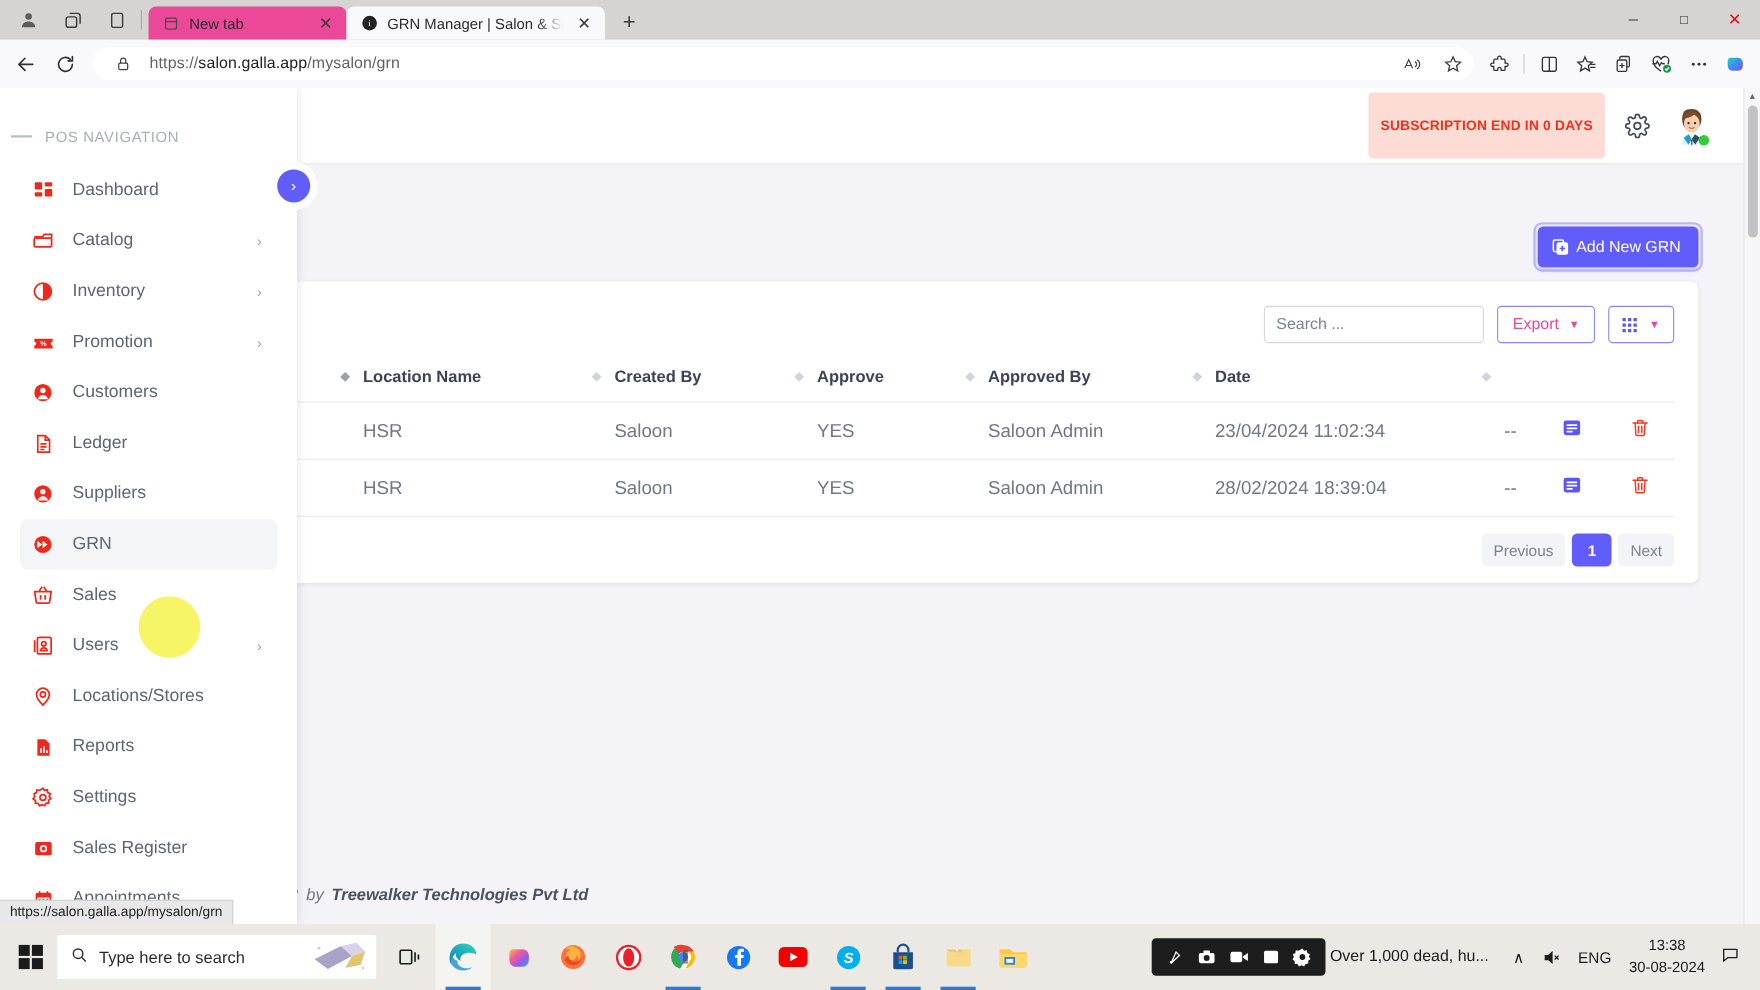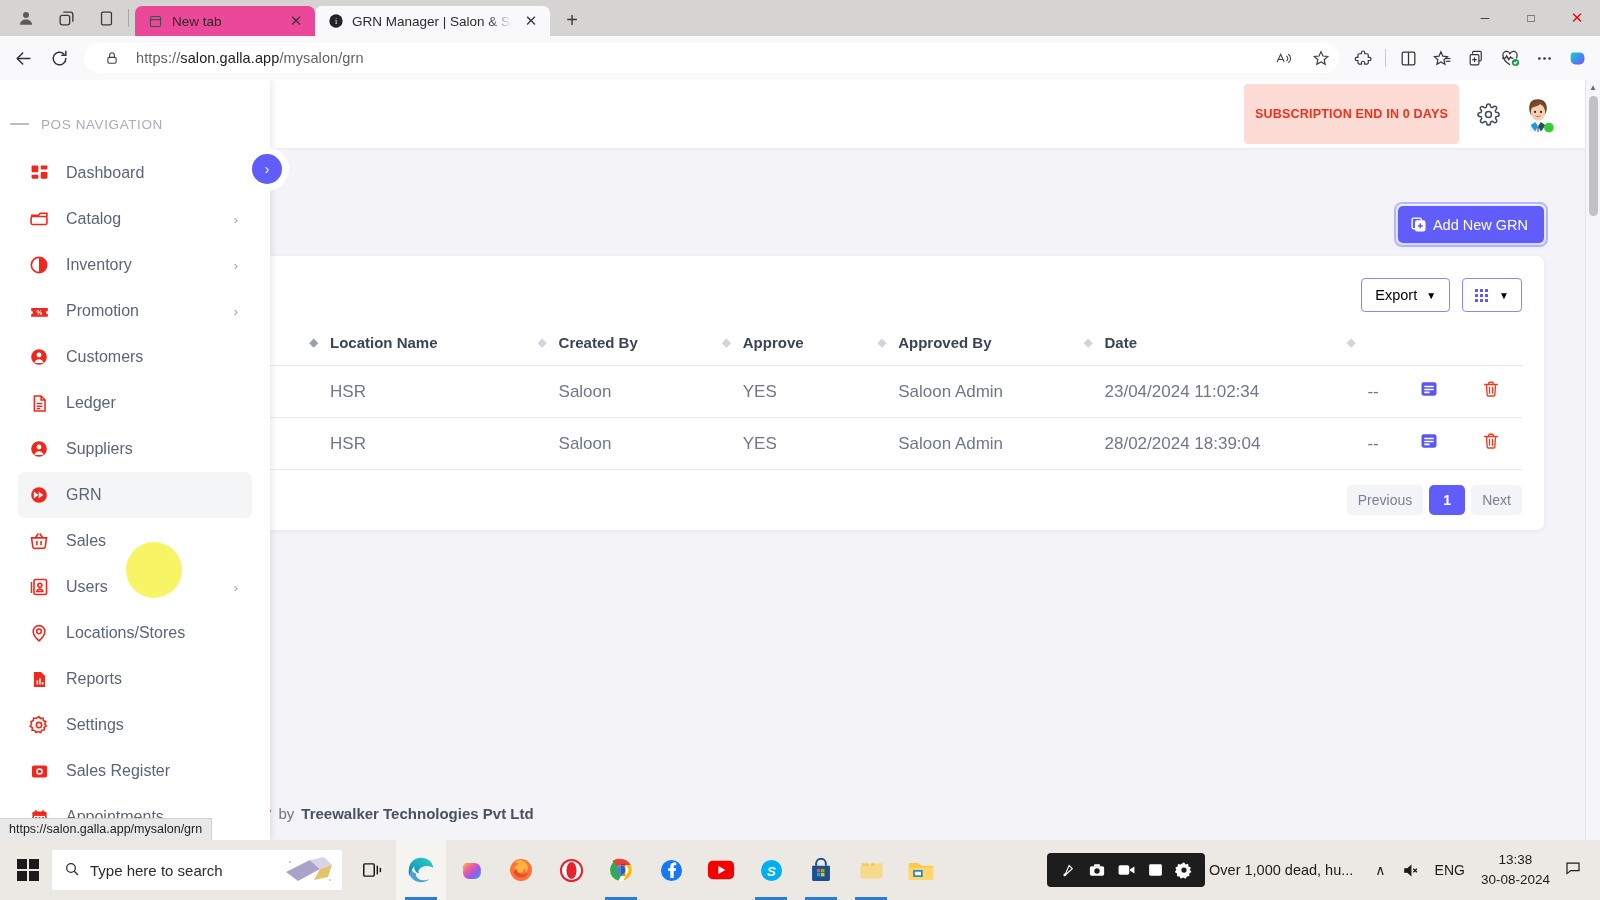--- a/index.html
+++ b/index.html
@@ -133,21 +133,21 @@
   .entries-left { font-size: 14.5px; color: #6b7280; white-space: nowrap; }
   .toolbar-right { display: flex; align-items: center; gap: 12px; }
   .search-box {
     width: 200px; height: 34px; border: 1px solid #d7d7de; border-radius: 4px;
     padding: 0 10px; font-size: 14.5px; color: #6b7280;
     font-family: "Liberation Sans", sans-serif; background: #fff;
   }
   .search-box::placeholder { color: #7b8290; }
   .outline-btn {
     height: 34px; border: 1px solid #8a87f7; border-radius: 4px; background: #fff;
-    color: #000000; font-size: 14.5px; display: flex; align-items: center; gap: 9px;
+    color: #ec4899; font-size: 14.5px; display: flex; align-items: center; gap: 9px;
     padding: 0 13px; font-family: "Liberation Sans", sans-serif;
   }
   .outline-btn .caret { font-size: 10px; }
   .grid-btn { padding: 0 12px; gap: 11px; }
   .grid-glyph { display: grid; grid-template-columns: repeat(3,3px); gap: 2px; }
   .grid-glyph i { width: 3px; height: 3px; background: #5b57f5; display: block; border-radius: .5px; }
 
   table { width: 100%; border-collapse: collapse; margin-top: 10px; }
   thead th {
     text-align: left; font-size: 15px; font-weight: 700; color: #3b4457;
@@ -175,21 +175,21 @@
   .pg {
     min-width: 36px; height: 30px; border-radius: 5px; background: #f3f4f7;
     color: #7a818f; font-size: 14px; display: flex; align-items: center;
     justify-content: center; padding: 0 11px;
   }
   .pg.cur { background: #615dfa; color: #fff; font-weight: 600; padding: 0 13px; }
 
   .page-footer {
     position: absolute; left: 0; right: 15px; bottom: 18px;
     display: flex; align-items: center; gap: 7px; padding-left: 262px;
-    font-size: 15px; color: #6f7684;
+    font-size: 15px; color: #6f7684; font-style: italic;
   }
   .page-footer b { color: #4a5160; font-weight: 700; }
   .heart { color: #e4312a; font-size: 16px; }
 
   
   .sidebar {
     position: absolute; left: 0; top: 0; width: 270px; bottom: 0;
     background: #ffffff; box-shadow: 2px 0 7px rgba(16,24,40,.09);
     padding-top: 22px; overflow: hidden; z-index: 20;
   }
@@ -449,20 +449,21 @@
             </svg>
         </span>
         <span>Add New GRN</span>
       </button>
     </div>
 
     <div class="card">
       <div class="card-toolbar">
         <div class="entries-left">ries</div>
         <div class="toolbar-right">
+          <input class="search-box" type="text" placeholder="Search ..." style="">
           <button class="outline-btn">
             <span>Export</span>
             <span class="caret">▼</span>
           </button>
           <button class="outline-btn grid-btn">
             <span class="grid-glyph">
               <i></i>
                 <i></i>
                 <i></i>
                 <i></i>

